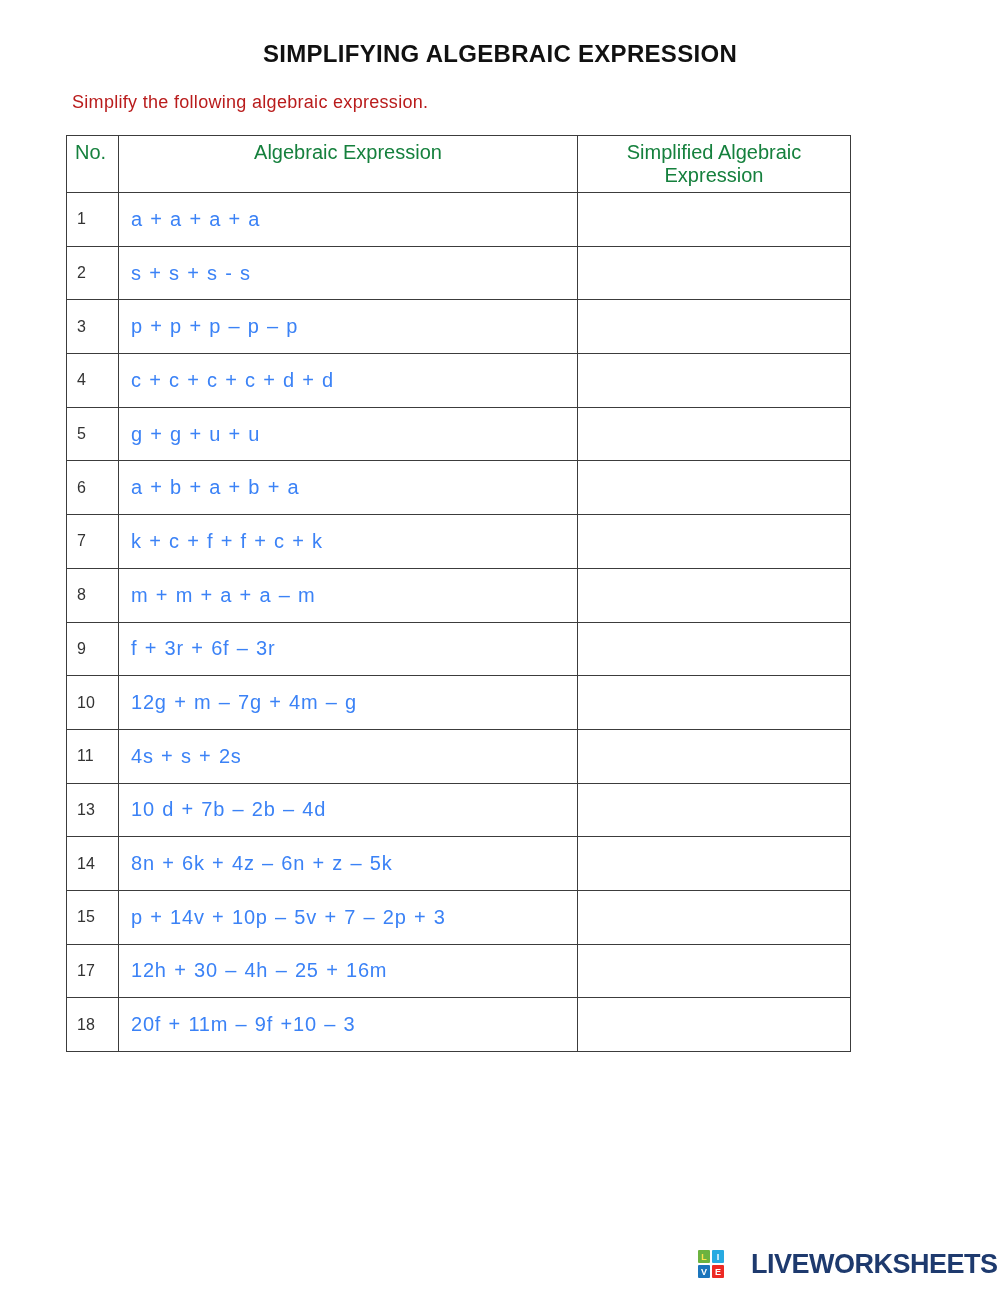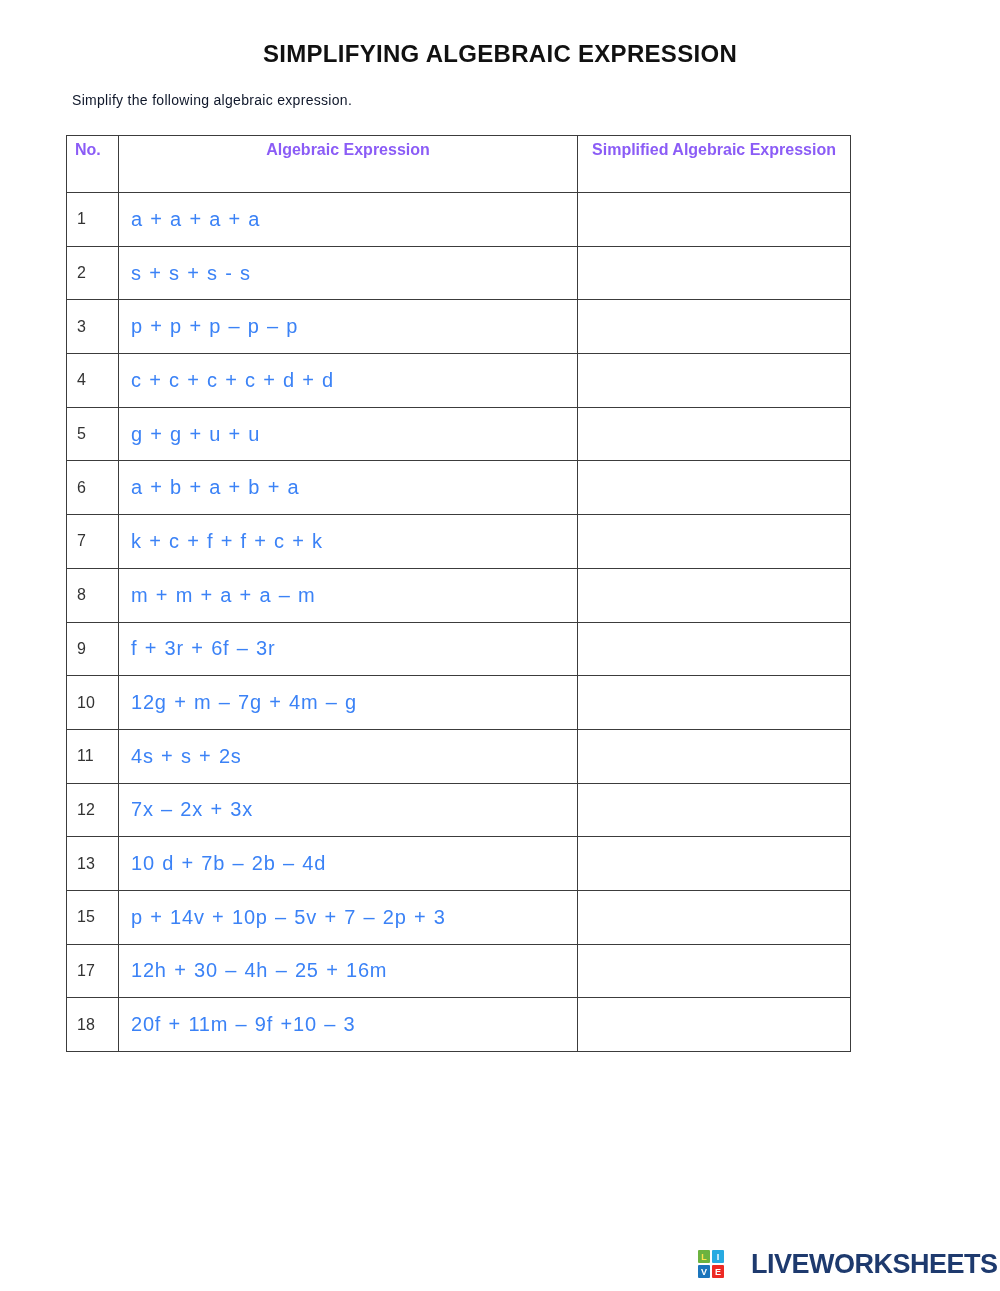--- a/index.html
+++ b/index.html
@@ -21,45 +21,45 @@
     text-align: center;
     font-size: 24px;
     font-weight: bold;
     color: #111111;
     letter-spacing: 0.3px;
   }
   .instruction {
     position: absolute;
     top: 92px;
     left: 72px;
-    font-size: 14px;
-    color: #0f172a;
+    font-size: 18px;
+    color: #b91c1c;
     letter-spacing: 0.3px;
   }
   table.ws-table {
     position: absolute;
     left: 66px;
     top: 135px;
     width: 784px;
     border-collapse: collapse;
     table-layout: fixed;
   }
   .ws-table col.c-no   { width: 52px; }
   .ws-table col.c-expr { width: 459px; }
   .ws-table col.c-ans  { width: 273px; }
   .ws-table th, .ws-table td {
     border: 1px solid #3c3c3c;
     background: #ffffff;
   }
   .ws-table thead tr { height: 57px; }
   .ws-table tbody tr { height: 53.7px; }
   .ws-table th {
-    font-weight: bold;
-    font-size: 16px;
-    color: #8b5cf6;
+    font-weight: normal;
+    font-size: 20px;
+    color: #15803d;
     vertical-align: top;
     padding-top: 5px;
   }
   .ws-table th.h-no {
     text-align: left;
     padding-left: 8px;
   }
   .ws-table th.h-expr { text-align: center; margin-top: 40px; }
   .ws-table th.h-ans  { text-align: center; }
   .ws-table td.no-cell {
@@ -192,32 +192,32 @@
     <td class="expr-cell">12g + m – 7g + 4m – g</td>
     <td class="ans-cell"></td>
   </tr>
 
   <tr>
     <td class="no-cell">11</td>
     <td class="expr-cell">4s + s + 2s</td>
     <td class="ans-cell"></td>
   </tr>
 
-  <tr>
-    <td class="no-cell">12</td>
-    <td class="expr-cell">7x – 2x + 3x</td>
-    <td class="ans-cell"></td>
-  </tr>
 
   <tr>
     <td class="no-cell">13</td>
     <td class="expr-cell">10 d + 7b – 2b – 4d</td>
     <td class="ans-cell"></td>
   </tr>
 
+  <tr>
+    <td class="no-cell">14</td>
+    <td class="expr-cell">8n + 6k + 4z – 6n + z – 5k</td>
+    <td class="ans-cell"></td>
+  </tr>
 
   <tr>
     <td class="no-cell">15</td>
     <td class="expr-cell">p + 14v + 10p – 5v + 7 – 2p + 3</td>
     <td class="ans-cell"></td>
   </tr>
 
 
   <tr>
     <td class="no-cell">17</td>

